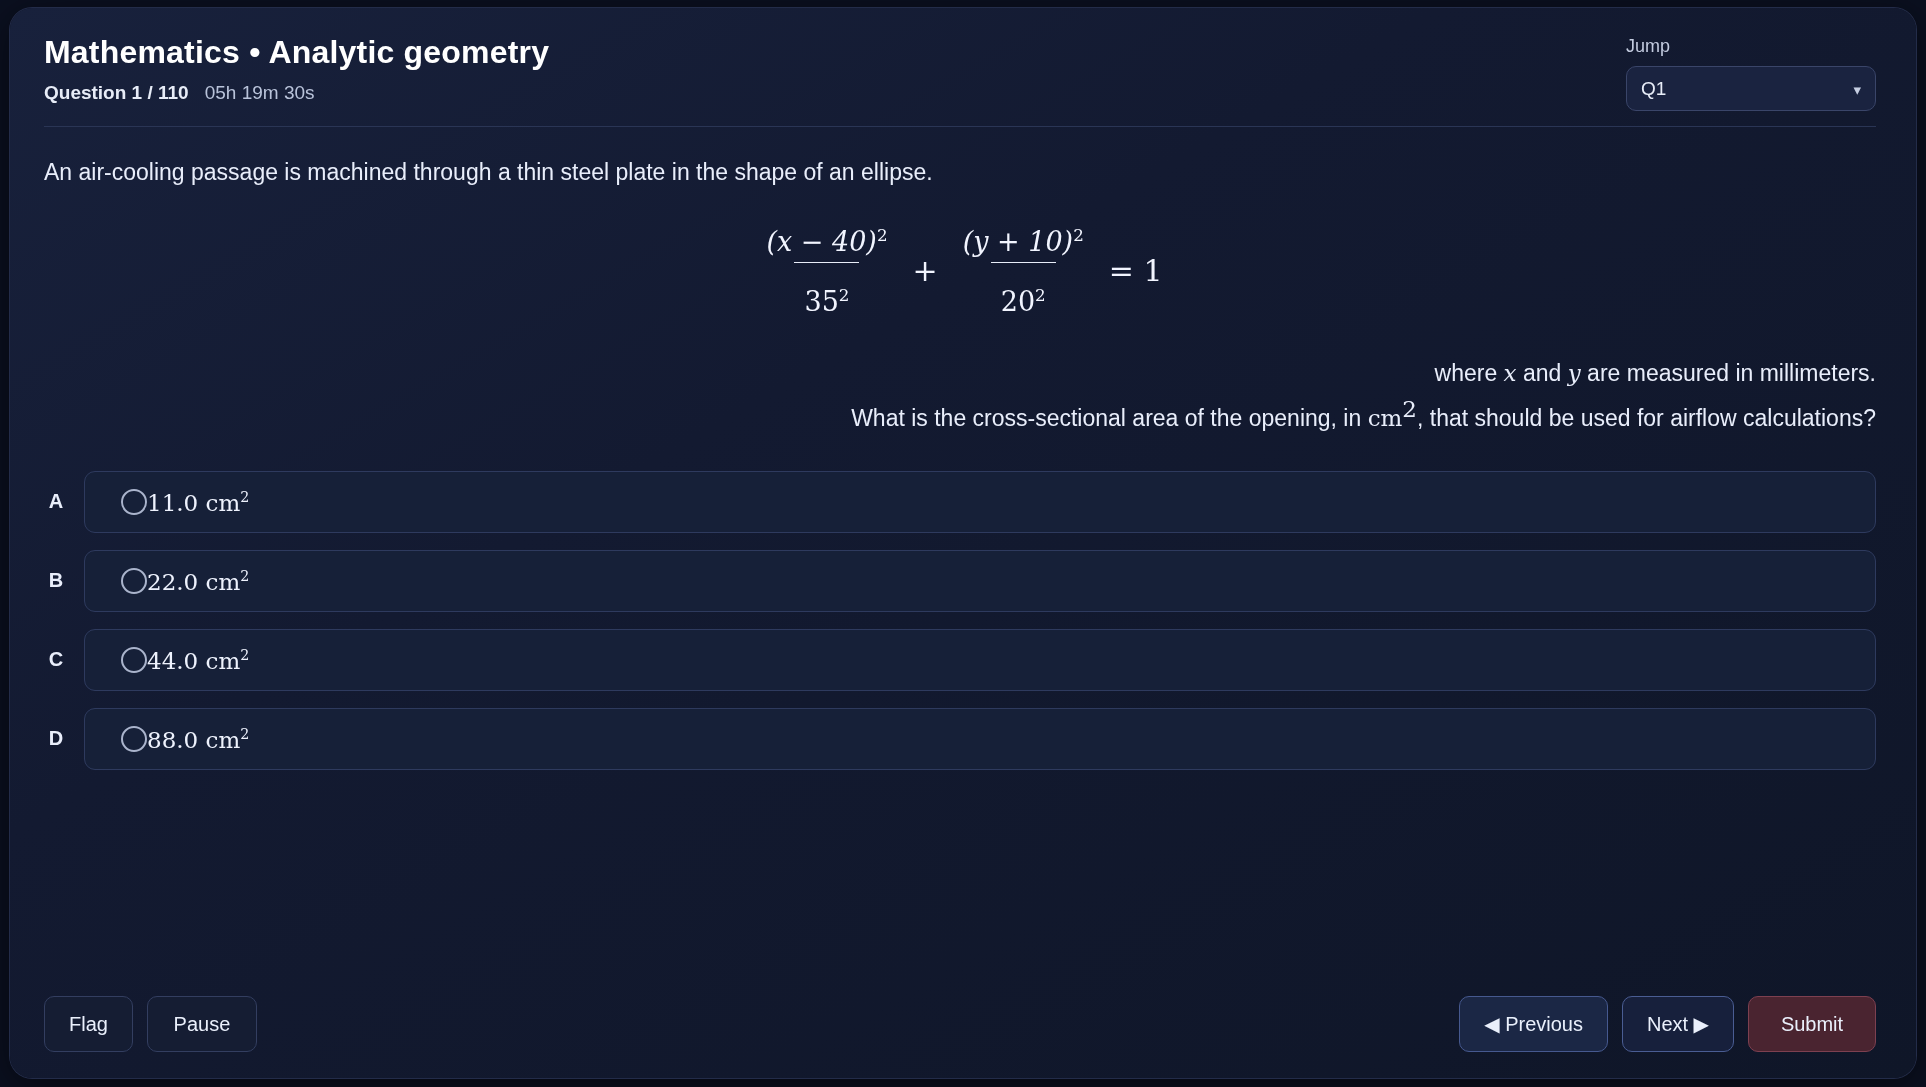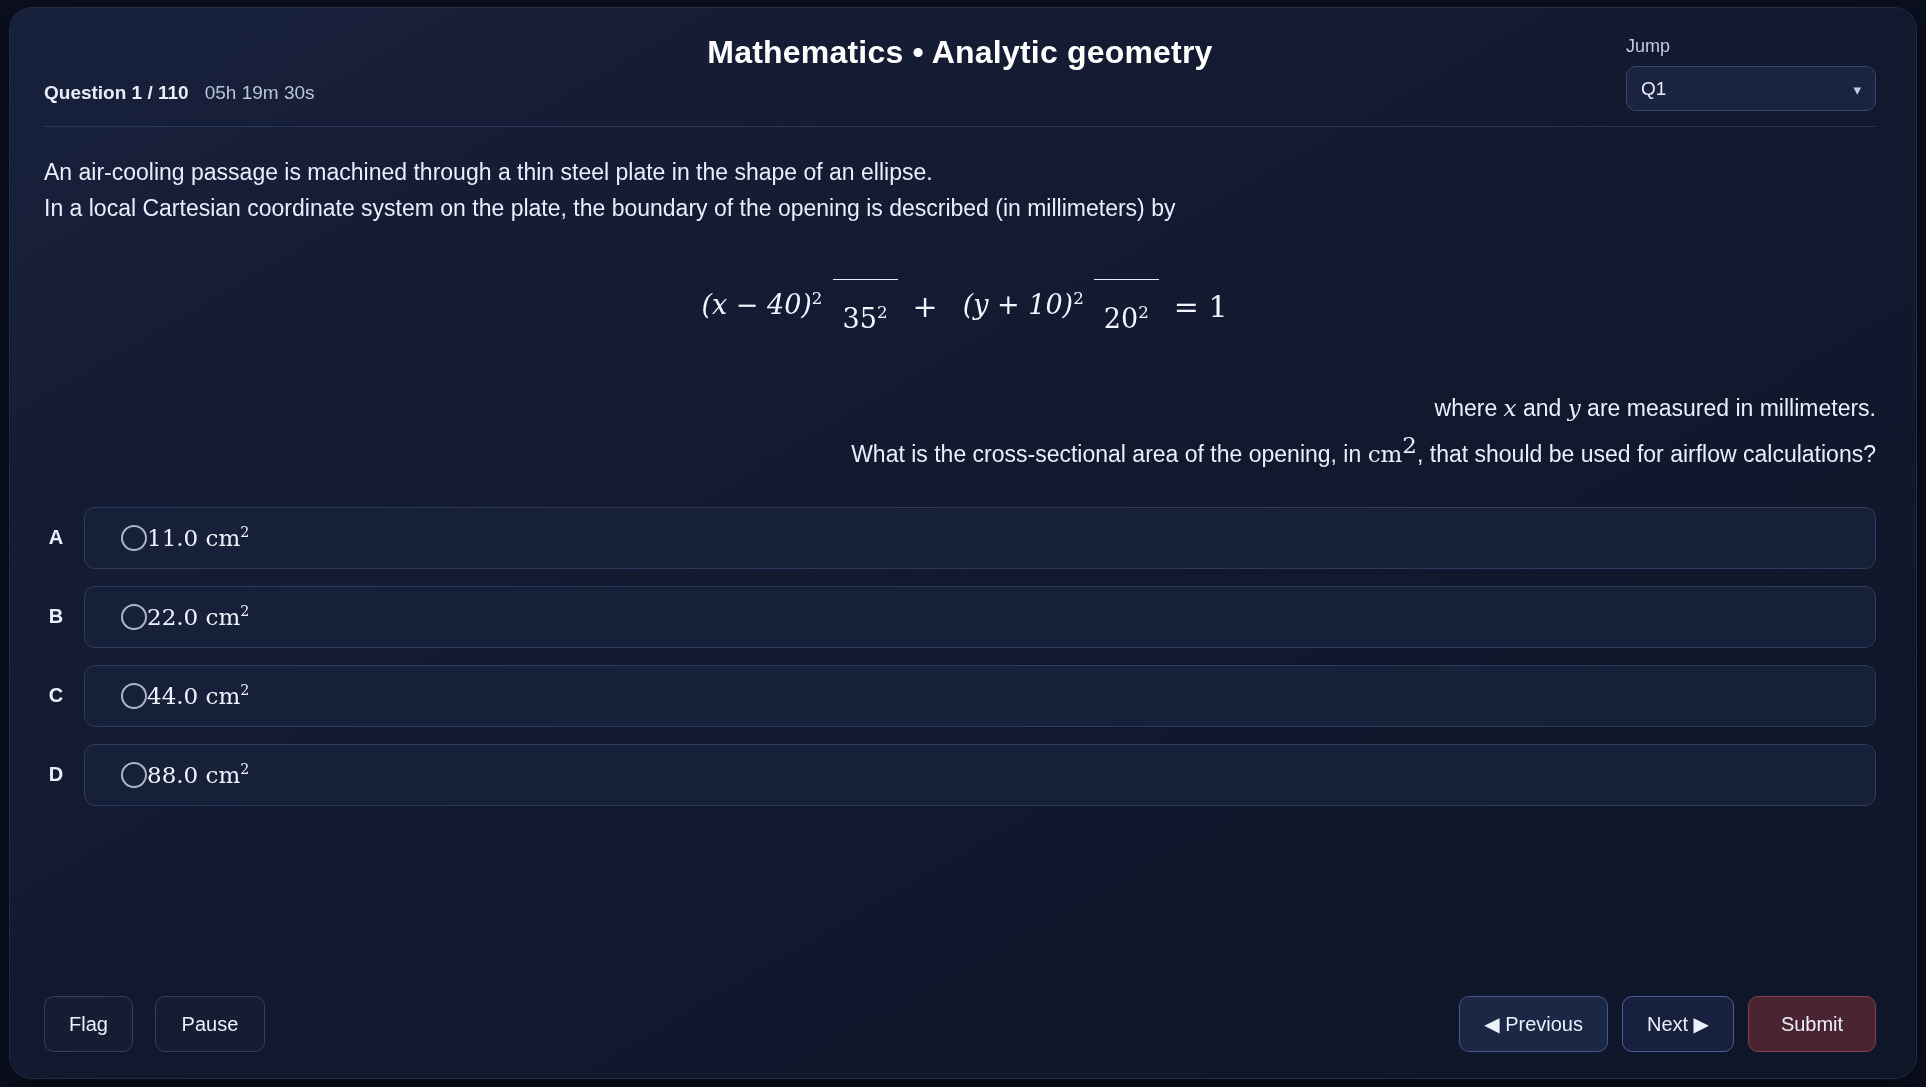--- a/index.html
+++ b/index.html
@@ -30,21 +30,20 @@
   .header {
     position: relative;
     padding: 26px 40px 0 34px;
     flex: 0 0 auto;
   }
   .title {
     font-size: 32px;
     font-weight: bold;
     color: #ffffff;
     letter-spacing: 0.2px;
-    text-align: center;
   }
   .subline {
     margin-top: 11px;
     display: flex;
     align-items: baseline;
     gap: 16px;
   }
   .qcount {
     font-size: 19px;
     font-weight: bold;
@@ -115,21 +114,21 @@
     margin: 30px 0 34px 0;
     display: flex;
     justify-content: center;
     align-items: center;
     font-family: "DejaVu Serif", serif;
     color: #f2f5ff;
     height: 100px;
   }
   .frac {
     display: inline-flex;
-    flex-direction: row;
+    flex-direction: column;
     align-items: center;
     justify-content: center;
     vertical-align: middle;
     margin: 0 7px;
   }
   .frac .num {
     font-size: 27px;
     padding: 0 10px 5px 10px;
     font-style: italic;
   }
@@ -205,21 +204,21 @@
     color: #eef2fd;
   }
 
   
   .footer {
     flex: 0 0 auto;
     padding: 18px 40px 26px 34px;
     display: flex;
     align-items: center;
   }
-  .footer-left { display: flex; gap: 22px; }
+  .footer-left { display: flex; gap: 14px; }
   .footer-right { margin-left: auto; display: flex; gap: 14px; }
 
   .btn {
     height: 56px;
     border-radius: 10px;
     background: #151d33;
     border: 1px solid #333e60;
     color: #eaf0fc;
     font-size: 20px;
     display: flex;
@@ -266,21 +265,20 @@
         <span class="jump-value">Q1</span>
         <span class="chevron">▾</span>
       </div>
     </div>
 
     <div class="header-rule"></div>
   </div>
 
   <div class="body">
     <div class="stem-line">An air-cooling passage is machined through a thin steel plate in the shape of an ellipse.</div>
-    <div class="stem-line">In a local Cartesian coordinate system on the plate, the boundary of the opening is described (in millimeters) by</div>
 
     <div class="formula">
       <span class="frac">
         <span class="num"><span class="ital">(x − 40)</span><span class="sup">2</span></span>
         <span class="den"><span>35</span><span class="sup">2</span></span>
       </span>
       <span class="op">+</span>
       <span class="frac">
         <span class="num"><span class="ital">(y + 10)</span><span class="sup">2</span></span>
         <span class="den"><span>20</span><span class="sup">2</span></span>

